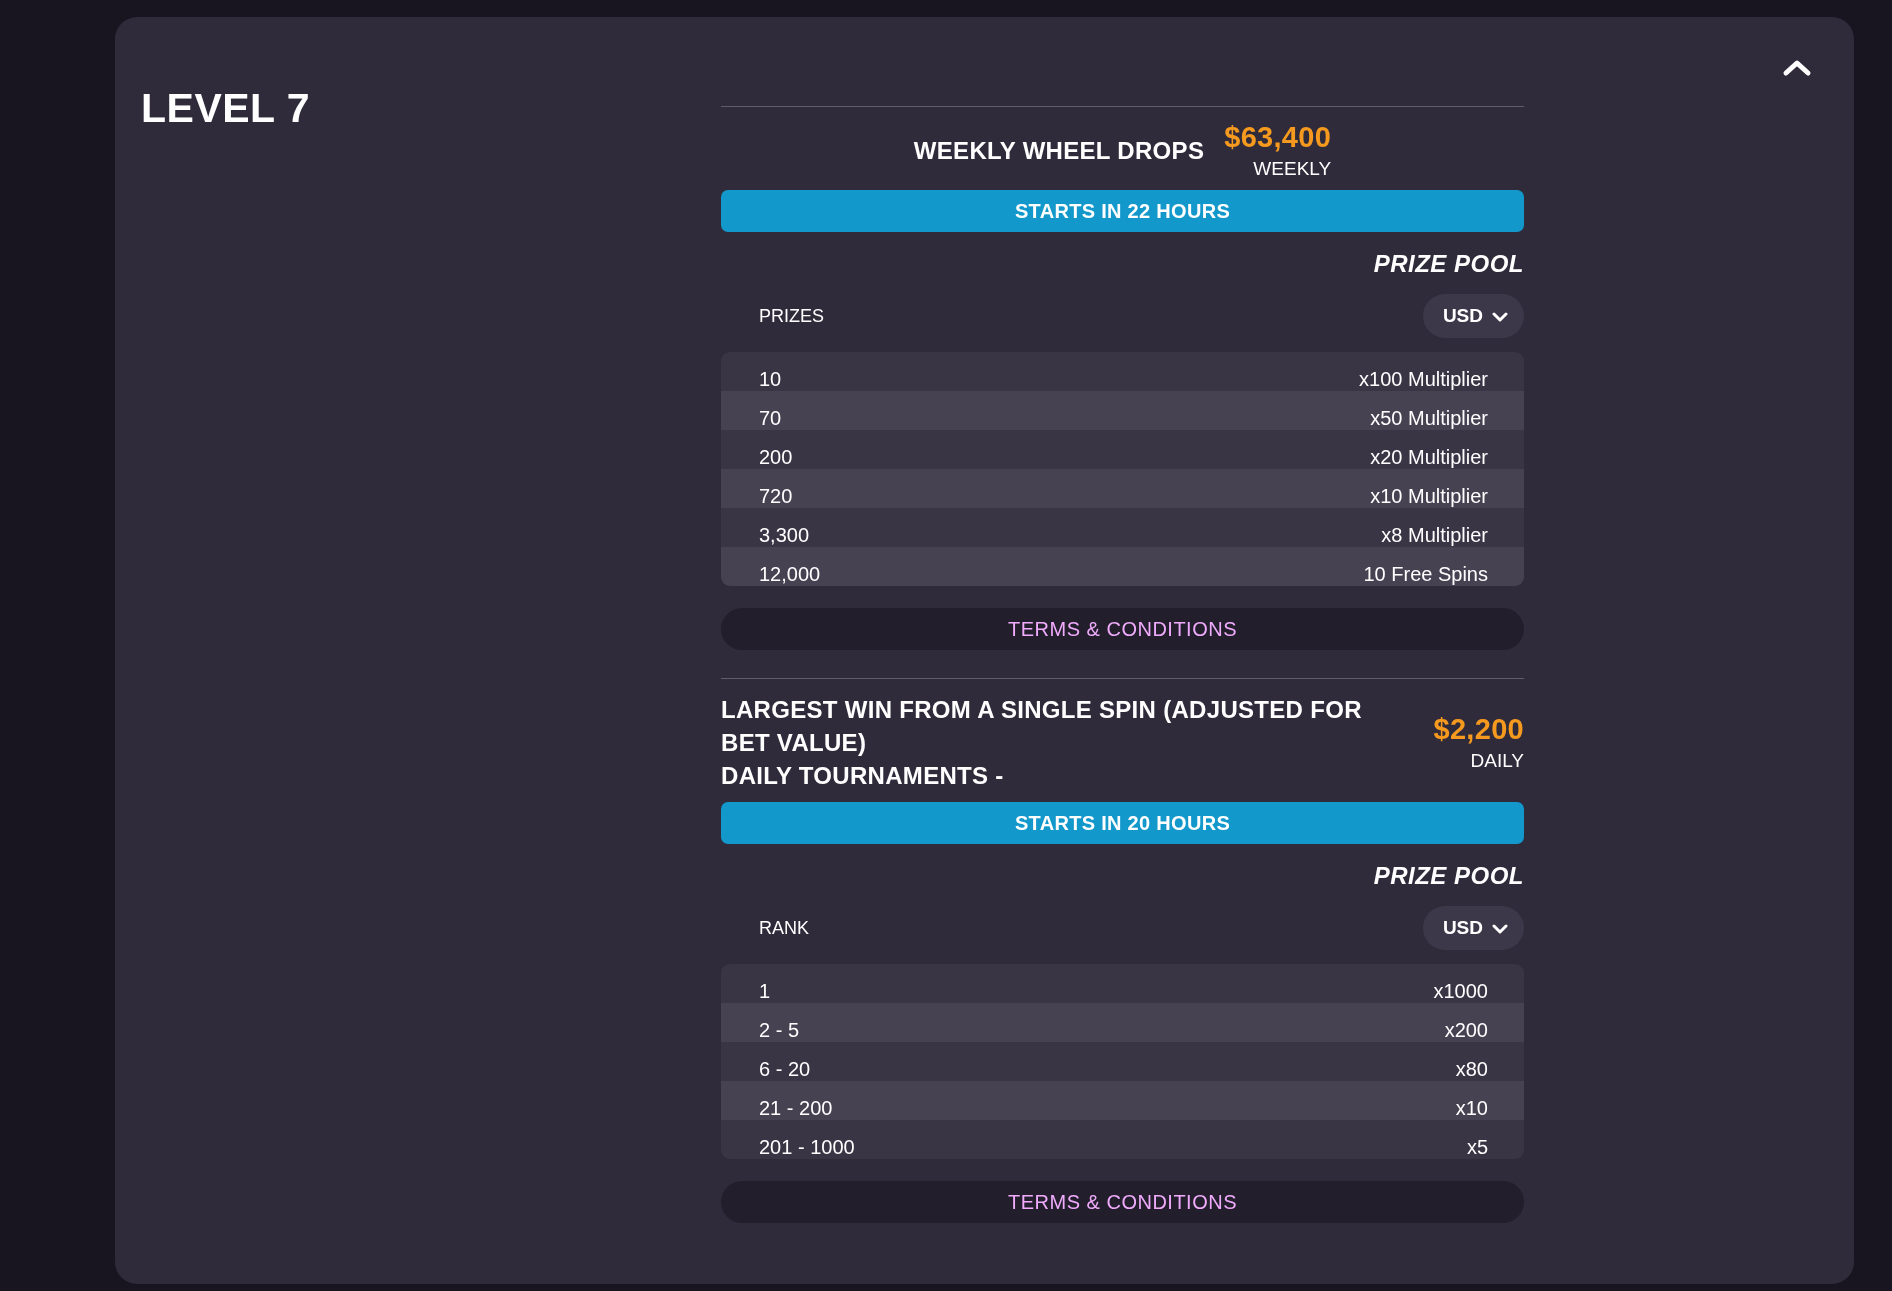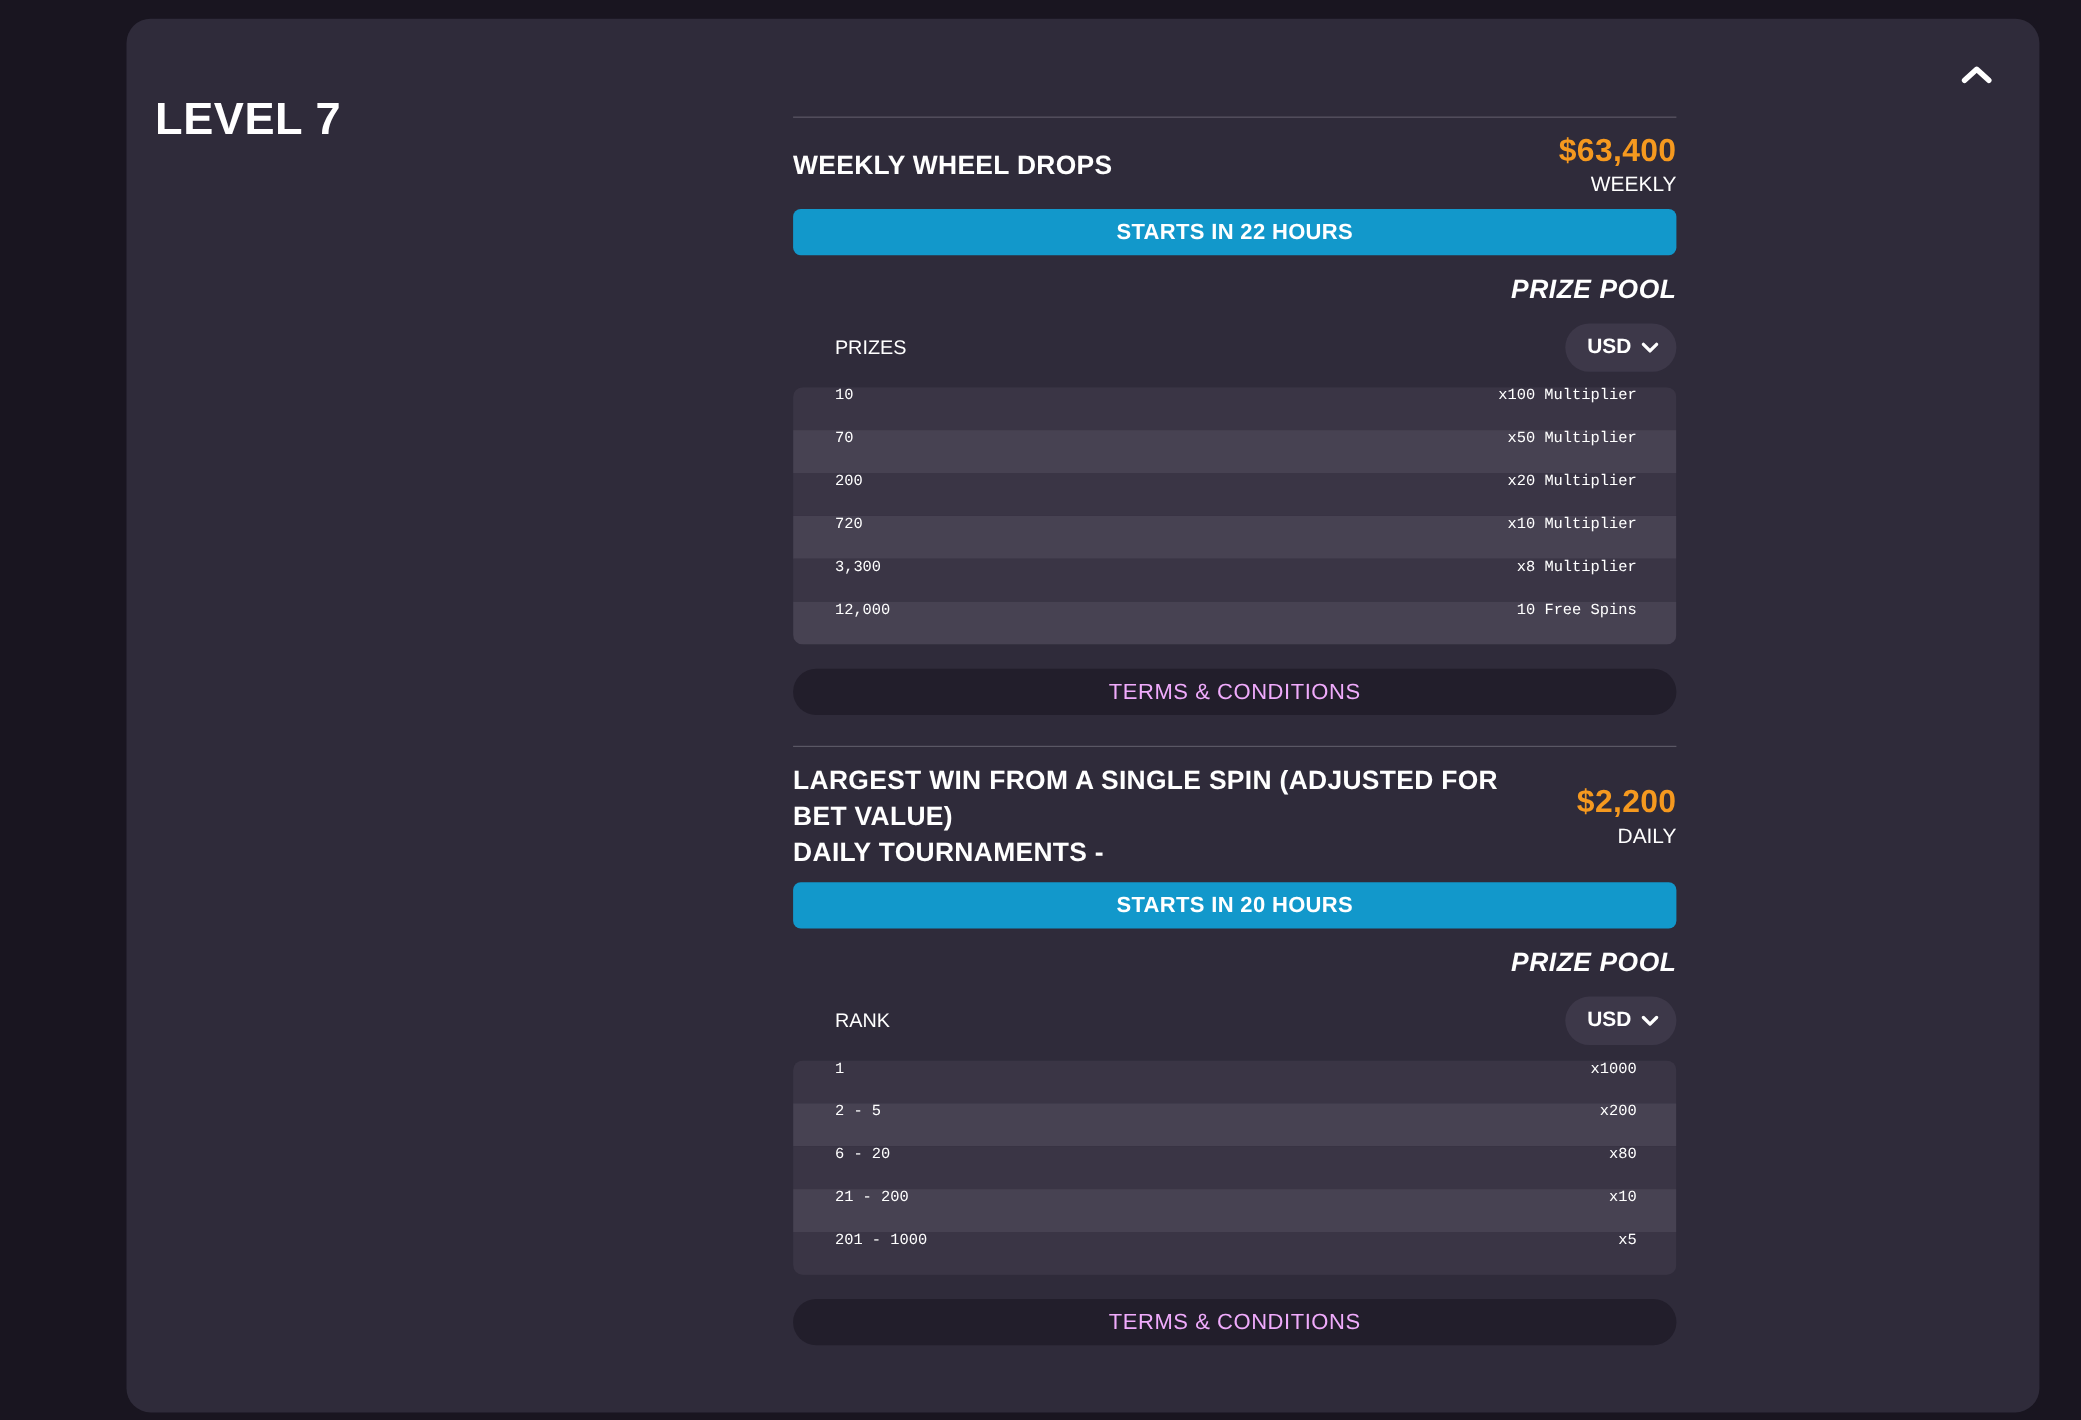--- a/index.html
+++ b/index.html
@@ -34,21 +34,21 @@
   }
   .content {
     position:absolute;
     left:606px; top:89px;
     width:803px;
   }
   .divider { border-top:1px solid #605c6a; }
   .section + .section { margin-top:28px; }
   .sec-header {
     display:flex;
-    justify-content:space-between;
+    justify-content:center;
     align-items:center;
     margin-top:14px;
     gap:20px;
   }
   .sec-title {
     font-size:24px;
     font-weight:bold;
     line-height:33px;
     letter-spacing:0.3px;
   }
@@ -106,24 +106,23 @@
   }
   .table {
     margin-top:14px;
     border-radius:9px;
     overflow:hidden;
   }
   .row {
     height:39px;
     display:flex;
     justify-content:space-between;
-    align-items:flex-start;
+    align-items:flex-end;
     padding:0 36px 0 38px;
-    font-size:14px;
-    font-family:Liberation Mono, monospace;
+    font-size:20px;
   }
   .row:nth-child(odd)  { background:#3a3545; }
   .row:nth-child(even) { background:#474252; }
   .terms-btn {
     display:block;
     width:100%; height:42px;
     margin-top:22px;
     background:#221e2b;
     border:none;
     border-radius:21px;

